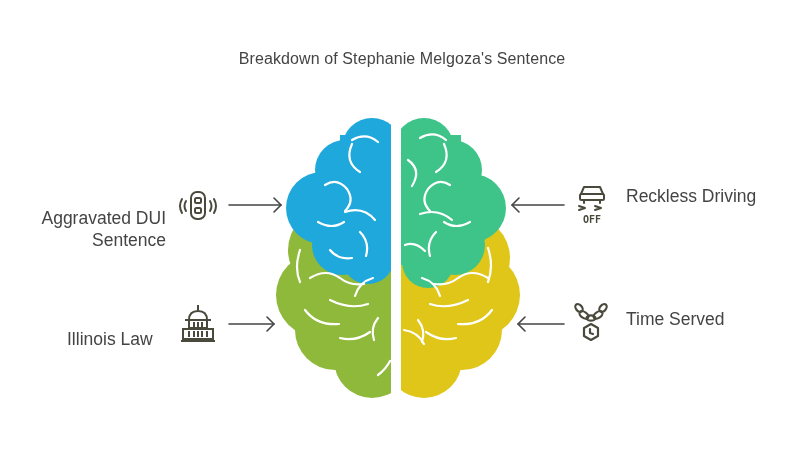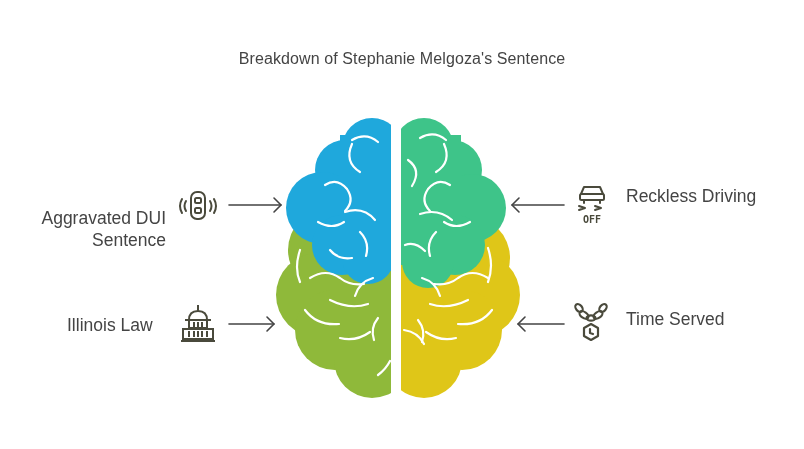--- a/index.html
+++ b/index.html
@@ -125,21 +125,21 @@
     <rect x="13" y="3" width="14" height="27" rx="6"></rect>
     <rect x="17" y="9" width="6" height="5" rx="1.5"></rect>
     <rect x="17" y="19" width="6" height="5" rx="1.5"></rect>
     <path d="M8 12 q-3 5 0 10"></path>
     <path d="M4 10 q-4 7 0 14"></path>
     <path d="M32 12 q3 5 0 10"></path>
     <path d="M36 10 q4 7 0 14"></path>
   </g>
 </svg>
 
-<div class="label" style="left:67px; top:314px;">Illinois Law</div>
+<div class="label" style="left:67px; top:328px;">Illinois Law</div>
 <svg class="icon" width="36" height="40" viewBox="0 0 36 40" style="left:180px; top:304px;">
   <g fill="none" stroke="#4a4a3c" stroke-width="2" stroke-linecap="square">
     <line x1="18" y1="2" x2="18" y2="7"></line>
     <path d="M9 16 q0 -9 9 -9 q9 0 9 9"></path>
     <line x1="6" y1="16" x2="30" y2="16"></line>
     <rect x="9" y="16" width="18" height="8"></rect>
     <line x1="14" y1="19" x2="14" y2="22"></line>
     <line x1="18" y1="19" x2="18" y2="22"></line>
     <line x1="22" y1="19" x2="22" y2="22"></line>
     <rect x="3" y="25" width="30" height="10"></rect>

